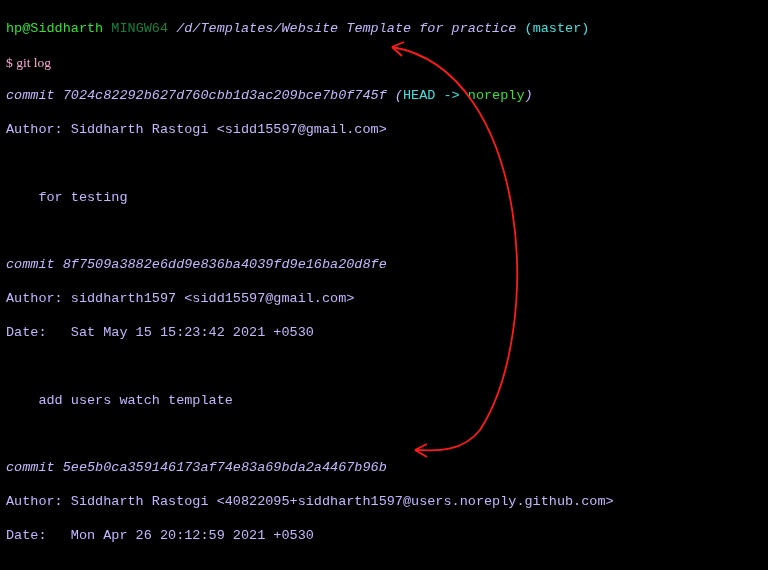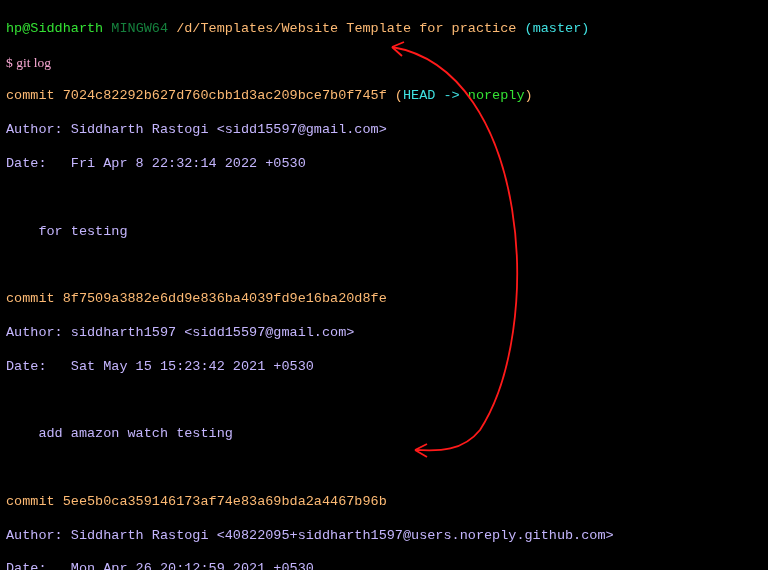--- a/index.html
+++ b/index.html
@@ -15,49 +15,48 @@
     overflow: hidden;
     position: relative;
   }
   .term {
     padding: 4px 6px;
     white-space: pre;
     position: relative;
   }
   .green   { color: #34e234; text-align: right; }
   .magenta { color: #15803d; text-align: right; }
-  .yellow  { color: #fdba74; }
+  .yellow  { color: #c4b5fd; font-style: italic; }
   .cyan    { color: #40e0e0; }
   .white   { color: #f9a8d4; font-family: Liberation Serif, serif; }
   .dim     { color: #c4b5fd; }
   .blank   { display: block; height: 17px; }
   .arrow-svg {
     position: absolute;
     top: 0;
     left: 0;
     pointer-events: none;
   }
 </style>
 </head>
 <body>
 
 <div class="term">
 <div><span class="green">hp@Siddharth</span> <span class="magenta">MINGW64</span> <span class="yellow">/d/Templates/Website Template for practice</span> <span class="cyan">(master)</span></div>
 <div class="white">$ git log</div>
 <div><span class="yellow">commit 7024c82292b627d760cbb1d3ac209bce7b0f745f</span><span class="yellow"> (</span><span class="cyan">HEAD -&gt; </span><span class="green">noreply</span><span class="yellow">)</span></div>
 <div class="dim">Author: Siddharth Rastogi &lt;sidd15597@gmail.com&gt;</div>
-<div class="dim">Date:   Fri Apr 8 22:32:14 2022 +0530</div>
 <span class="blank"></span>
 <div class="dim">    for testing</div>
 <span class="blank"></span>
 <div class="yellow">commit 8f7509a3882e6dd9e836ba4039fd9e16ba20d8fe</div>
 <div class="dim">Author: siddharth1597 &lt;sidd15597@gmail.com&gt;</div>
 <div class="dim">Date:   Sat May 15 15:23:42 2021 +0530</div>
 <span class="blank"></span>
-<div class="dim">    add amazon watch testing</div>
+<div class="dim">    add users watch template</div>
 <span class="blank"></span>
 <div class="yellow">commit 5ee5b0ca359146173af74e83a69bda2a4467b96b</div>
 <div class="dim">Author: Siddharth Rastogi &lt;40822095+siddharth1597@users.noreply.github.com&gt;</div>
 <div class="dim">Date:   Mon Apr 26 20:12:59 2021 +0530</div>
 
 
 
 
 
 

